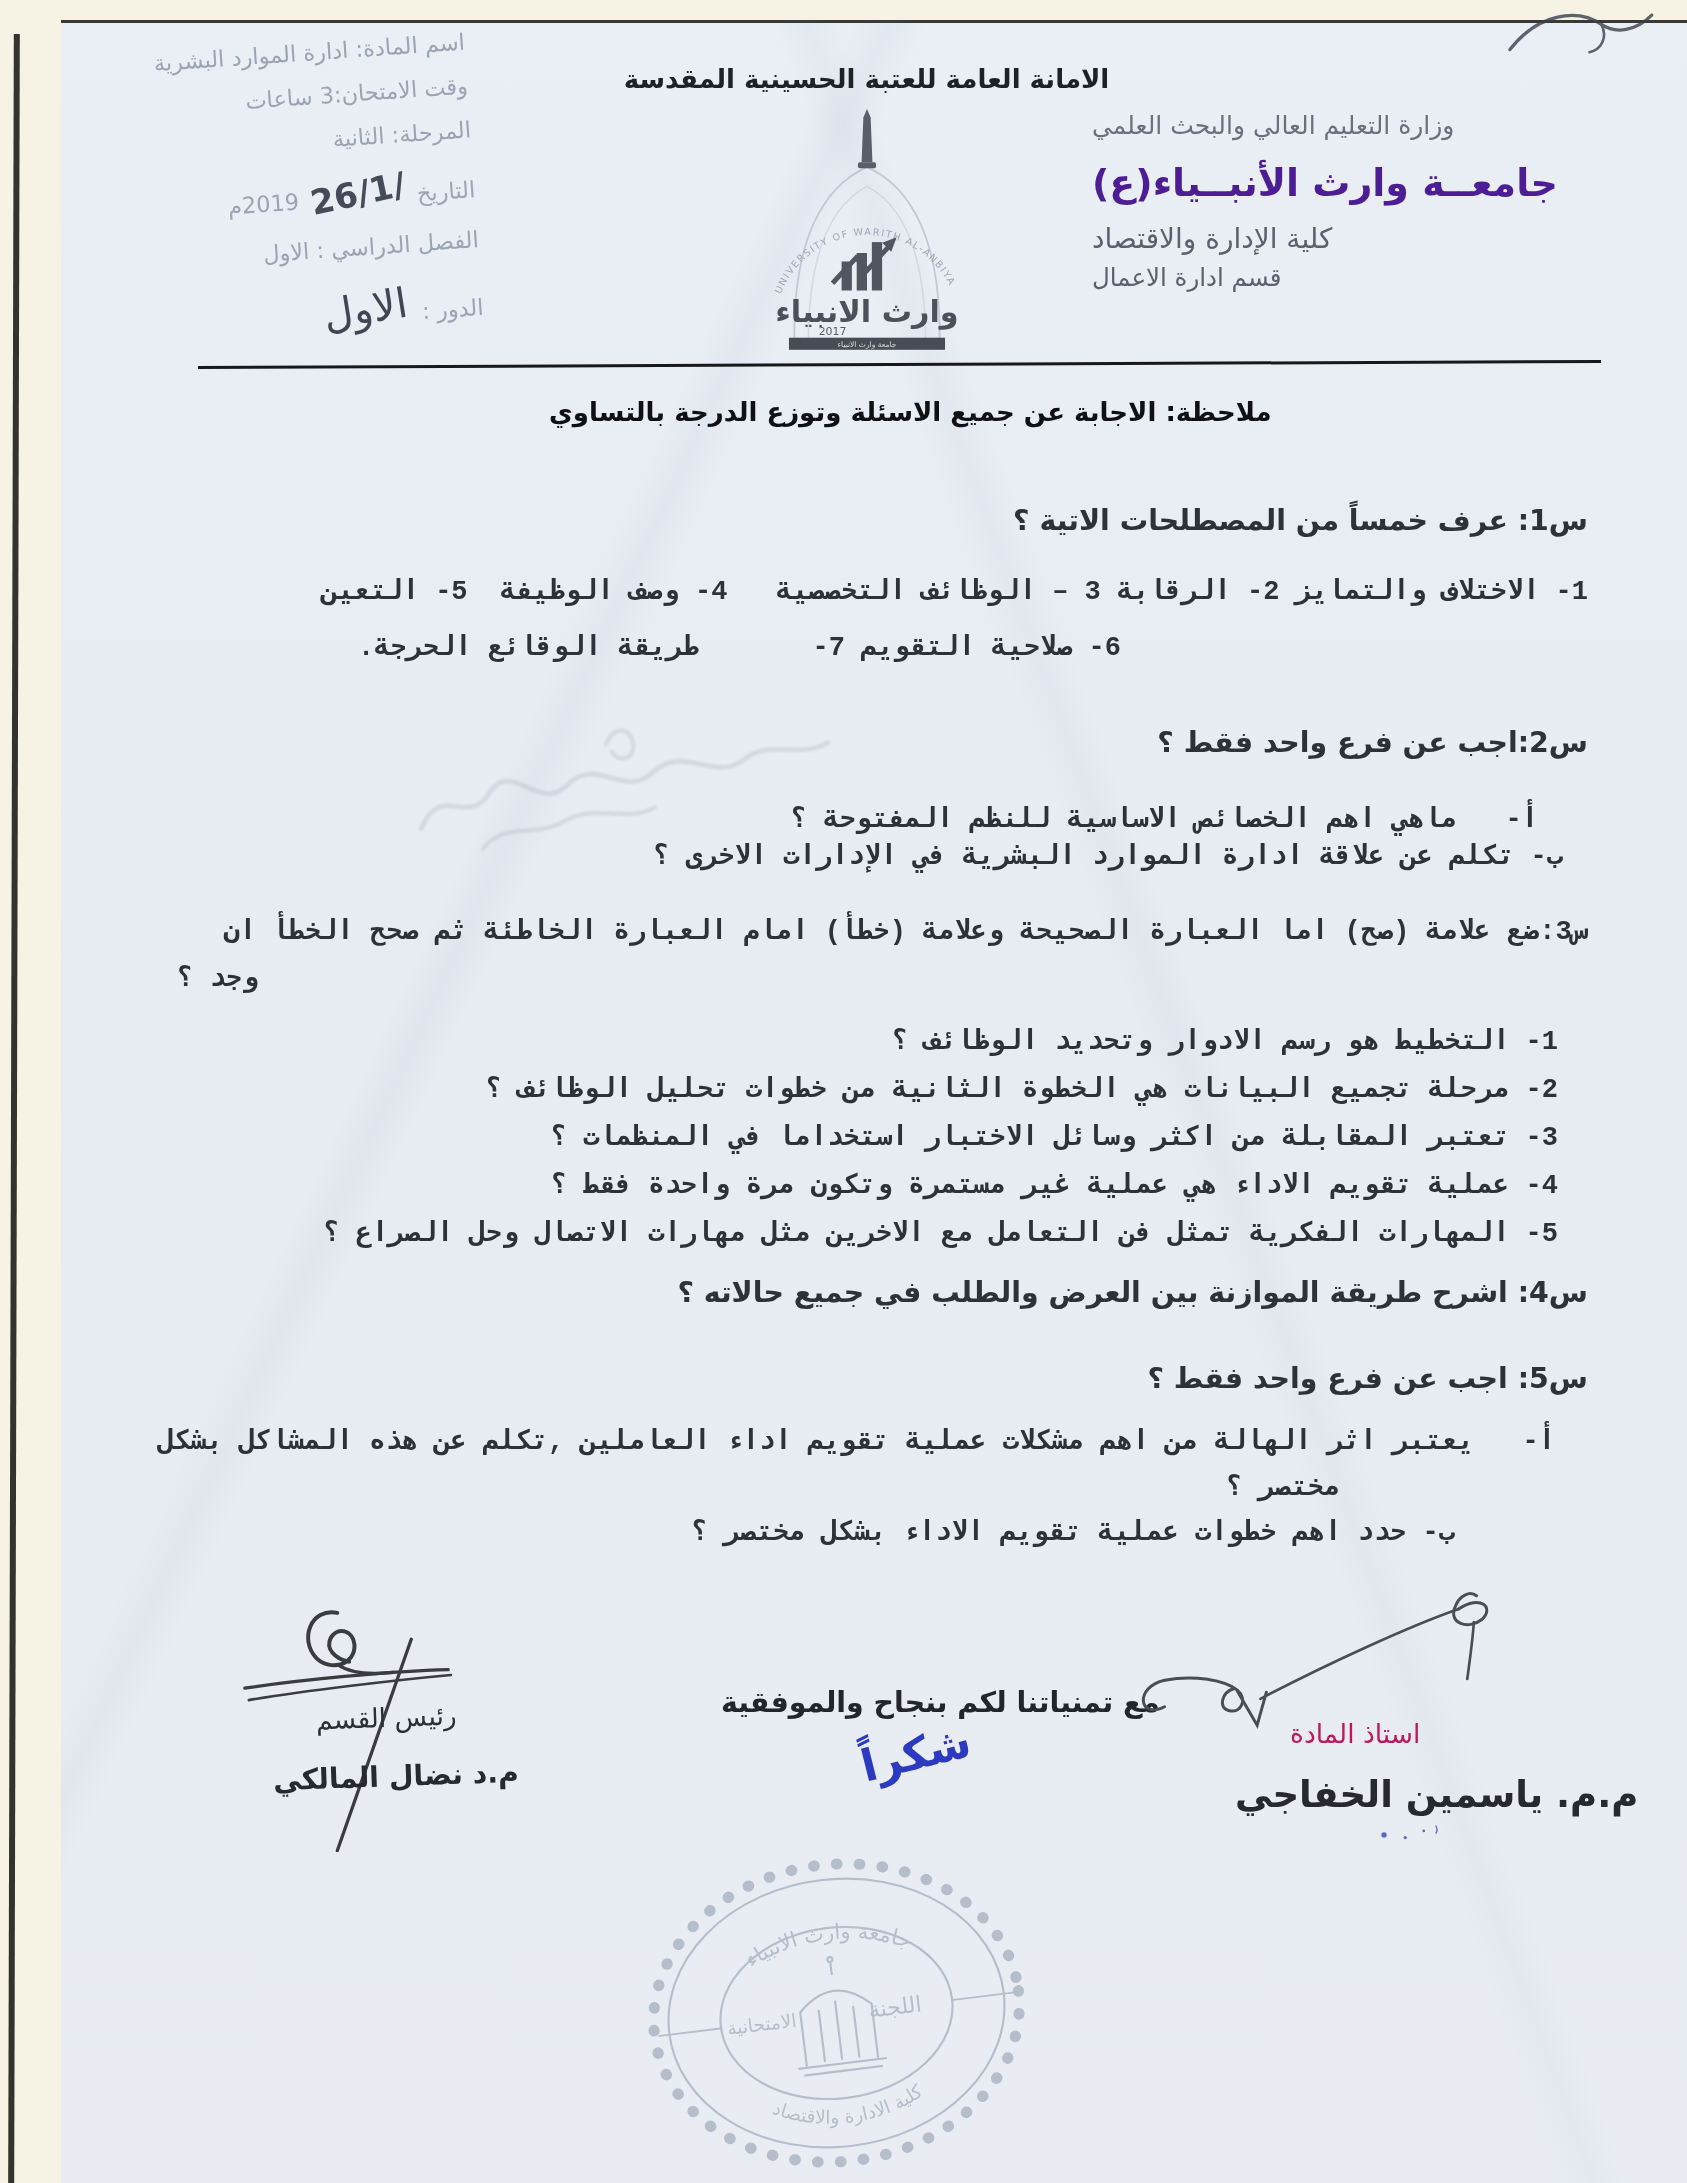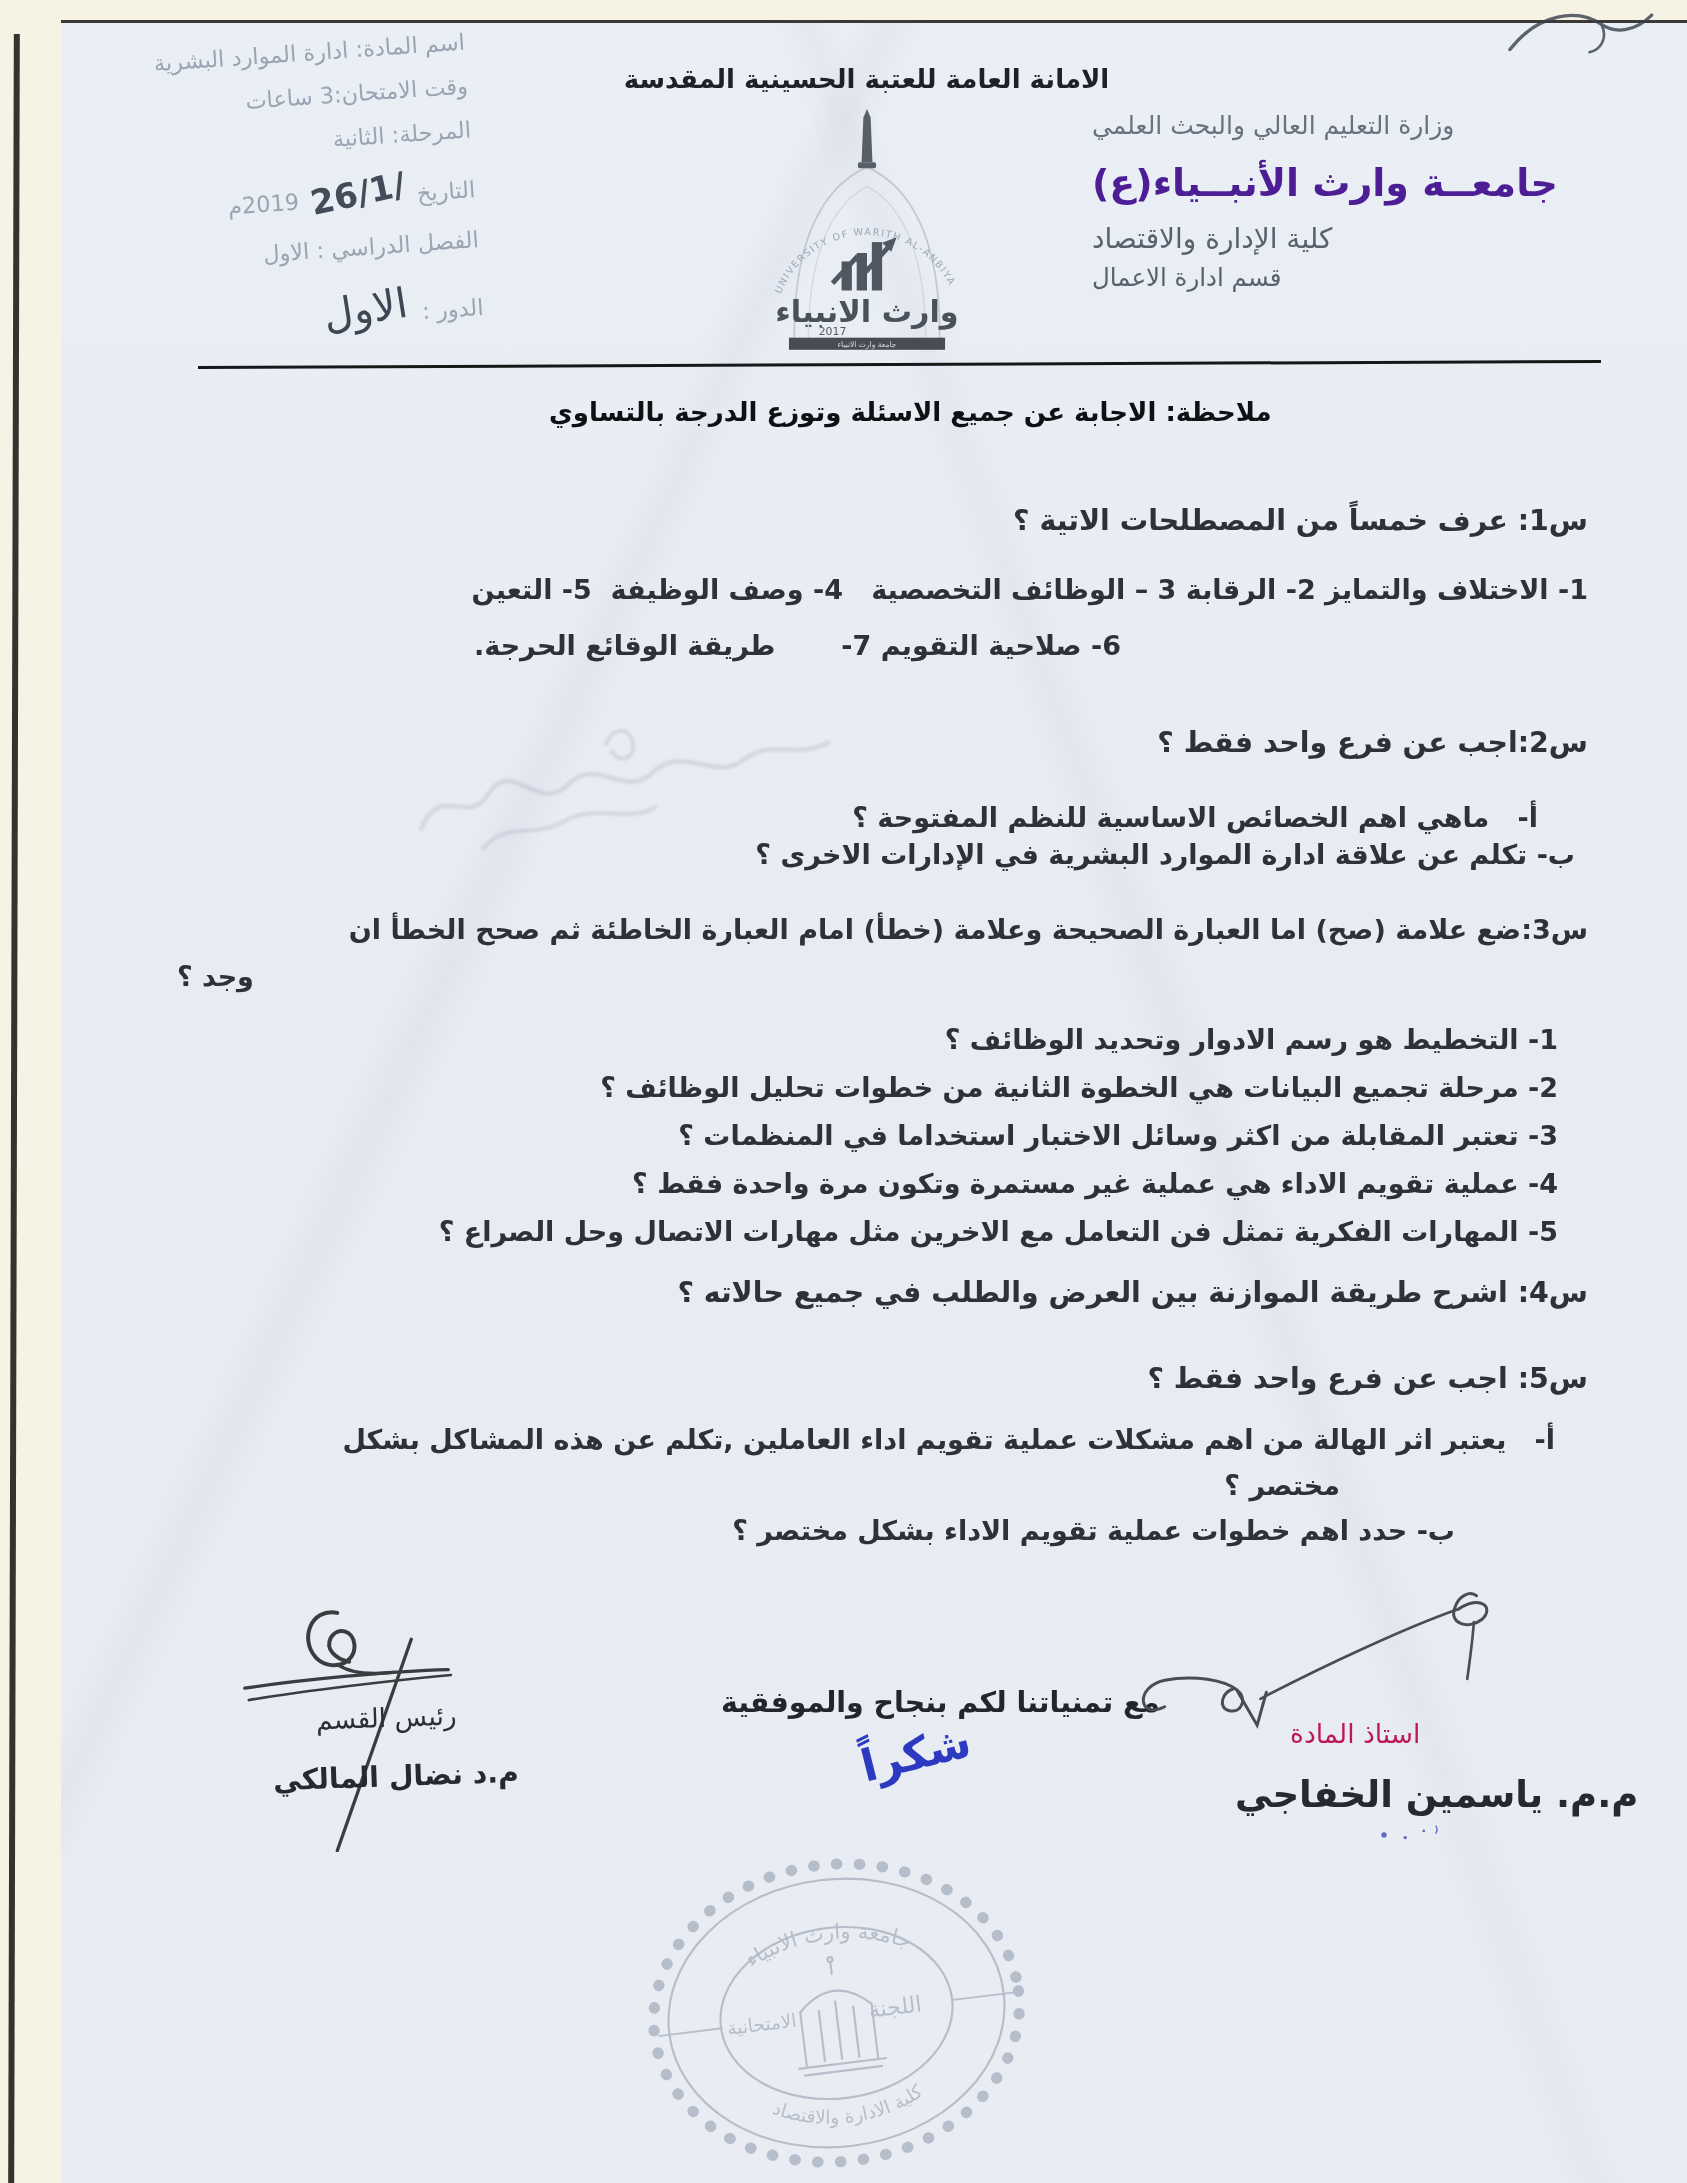--- a/index.html
+++ b/index.html
@@ -27,21 +27,21 @@
   
   .hdr-right{right:79px;top:111px;width:516px;text-align:left;color:#59616d;}
   .ministry{font-size:25px;color:#6a717e;}
   .university{font-size:38px;font-weight:bold;color:#4c1d95;margin-top:21px;}
   .college{font-size:28px;margin-top:17px;}
   .department{font-size:24.5px;margin-top:8px;}
   .divider{left:198px;top:363px;width:1403px;height:3.3px;background:#17181a;transform:rotate(-.25deg);}
   .note{left:549px;top:397px;font-size:26px;font-weight:bold;color:#0e1013;}
   
   .q{font-weight:bold;color:#2d3138;font-size:28.4px;}
-  .q.small{font-size:27px;}
+  .q.small{font-size:27px;font-family:Liberation Mono, monospace;}
   .wishes{left:721px;top:1686px;font-size:28.4px;font-weight:bold;color:#22252b;}
   .thanks{left:860px;top:1728px;font-size:44px;font-weight:bold;color:#2c3ac1;transform:rotate(-14deg);}
   .sig-role-l{left:316px;top:1702px;font-size:26.5px;color:#2b2e34;transform:rotate(-2deg);}
   .sig-name-l{left:273px;top:1760px;font-size:28.4px;font-weight:bold;color:#26292f;transform:rotate(-2deg);}
   .sig-role-r{left:1290px;top:1718px;font-size:26.5px;color:#be185d;}
   .sig-name-r{left:1235px;top:1773px;font-size:37px;font-weight:bold;color:#26292f;}
   .ghost{left:397px;top:708px;opacity:.14;filter:blur(1px);transform:rotate(-6deg);}
   .stamp{left:638px;top:1852px;opacity:.55;transform:rotate(-7deg);}
   .penmark-tr{left:1502px;top:2.6px;opacity:.8;}
   .bluedots{left:1376px;top:1819px;opacity:.8;}
@@ -119,21 +119,21 @@
     <path d="M 120,190 C 160,150 200,185 250,160 C 300,140 340,175 385,155" stroke="#56617a" stroke-width="6" fill="none" stroke-linecap="round"></path>
     <path d="M 320,55 C 335,25 360,30 362,55 C 364,80 335,85 328,62" stroke="#56617a" stroke-width="6" fill="none"></path>
   </svg>
 
   <div class="abs q rtl nowrap" style="right:99px;top:504px;">س1: عرف خمساً من المصطلحات الاتية ؟</div>
   <div class="abs q small rtl nowrap" style="right:99px;top:574px;">1- الاختلاف والتمايز 2- الرقابة 3 – الوظائف التخصصية   4- وصف الوظيفة  5- التعين</div>
   <div class="abs q small rtl nowrap" style="right:566px;top:630px;">6- صلاحية التقويم 7-       طريقة الوقائع الحرجة.</div>
 
   <div class="abs q rtl nowrap" style="right:99px;top:726px;">س2:اجب عن فرع واحد فقط ؟</div>
   <div class="abs q small rtl nowrap" style="right:149px;top:802px;">أ-   ماهي اهم الخصائص الاساسية للنظم المفتوحة ؟</div>
-  <div class="abs q small rtl nowrap" style="right:112px;top:839px;">ب- تكلم عن علاقة ادارة الموارد البشرية في الإدارات الاخرى ؟</div>
+  <div class="abs q small rtl nowrap" style="right:124px;top:839px;">ب- تكلم عن علاقة ادارة الموارد البشرية في الإدارات الاخرى ؟</div>
 
   <div class="abs q small rtl nowrap" style="right:99px;top:914px;">س3:ضع علامة (صح) اما العبارة الصحيحة وعلامة (خطأ) امام العبارة الخاطئة ثم صحح الخطأ ان</div>
   <div class="abs q small rtl nowrap" style="left:177px;top:961px;">وجد ؟</div>
   <div class="abs q small rtl nowrap" style="right:129px;top:1024px;">1- التخطيط هو رسم الادوار وتحديد الوظائف ؟</div>
   <div class="abs q small rtl nowrap" style="right:129px;top:1072px;">2- مرحلة تجميع البيانات هي الخطوة الثانية من خطوات تحليل الوظائف ؟</div>
   <div class="abs q small rtl nowrap" style="right:129px;top:1120px;">3- تعتبر المقابلة من اكثر وسائل الاختبار استخداما في المنظمات ؟</div>
   <div class="abs q small rtl nowrap" style="right:129px;top:1168px;">4- عملية تقويم الاداء هي عملية غير مستمرة وتكون مرة واحدة فقط ؟</div>
   <div class="abs q small rtl nowrap" style="right:129px;top:1216px;">5- المهارات الفكرية تمثل فن التعامل مع الاخرين مثل مهارات الاتصال وحل الصراع ؟</div>
 
   <div class="abs q rtl nowrap" style="right:99px;top:1276px;">س4: اشرح طريقة الموازنة بين العرض والطلب في جميع حالاته ؟</div>

